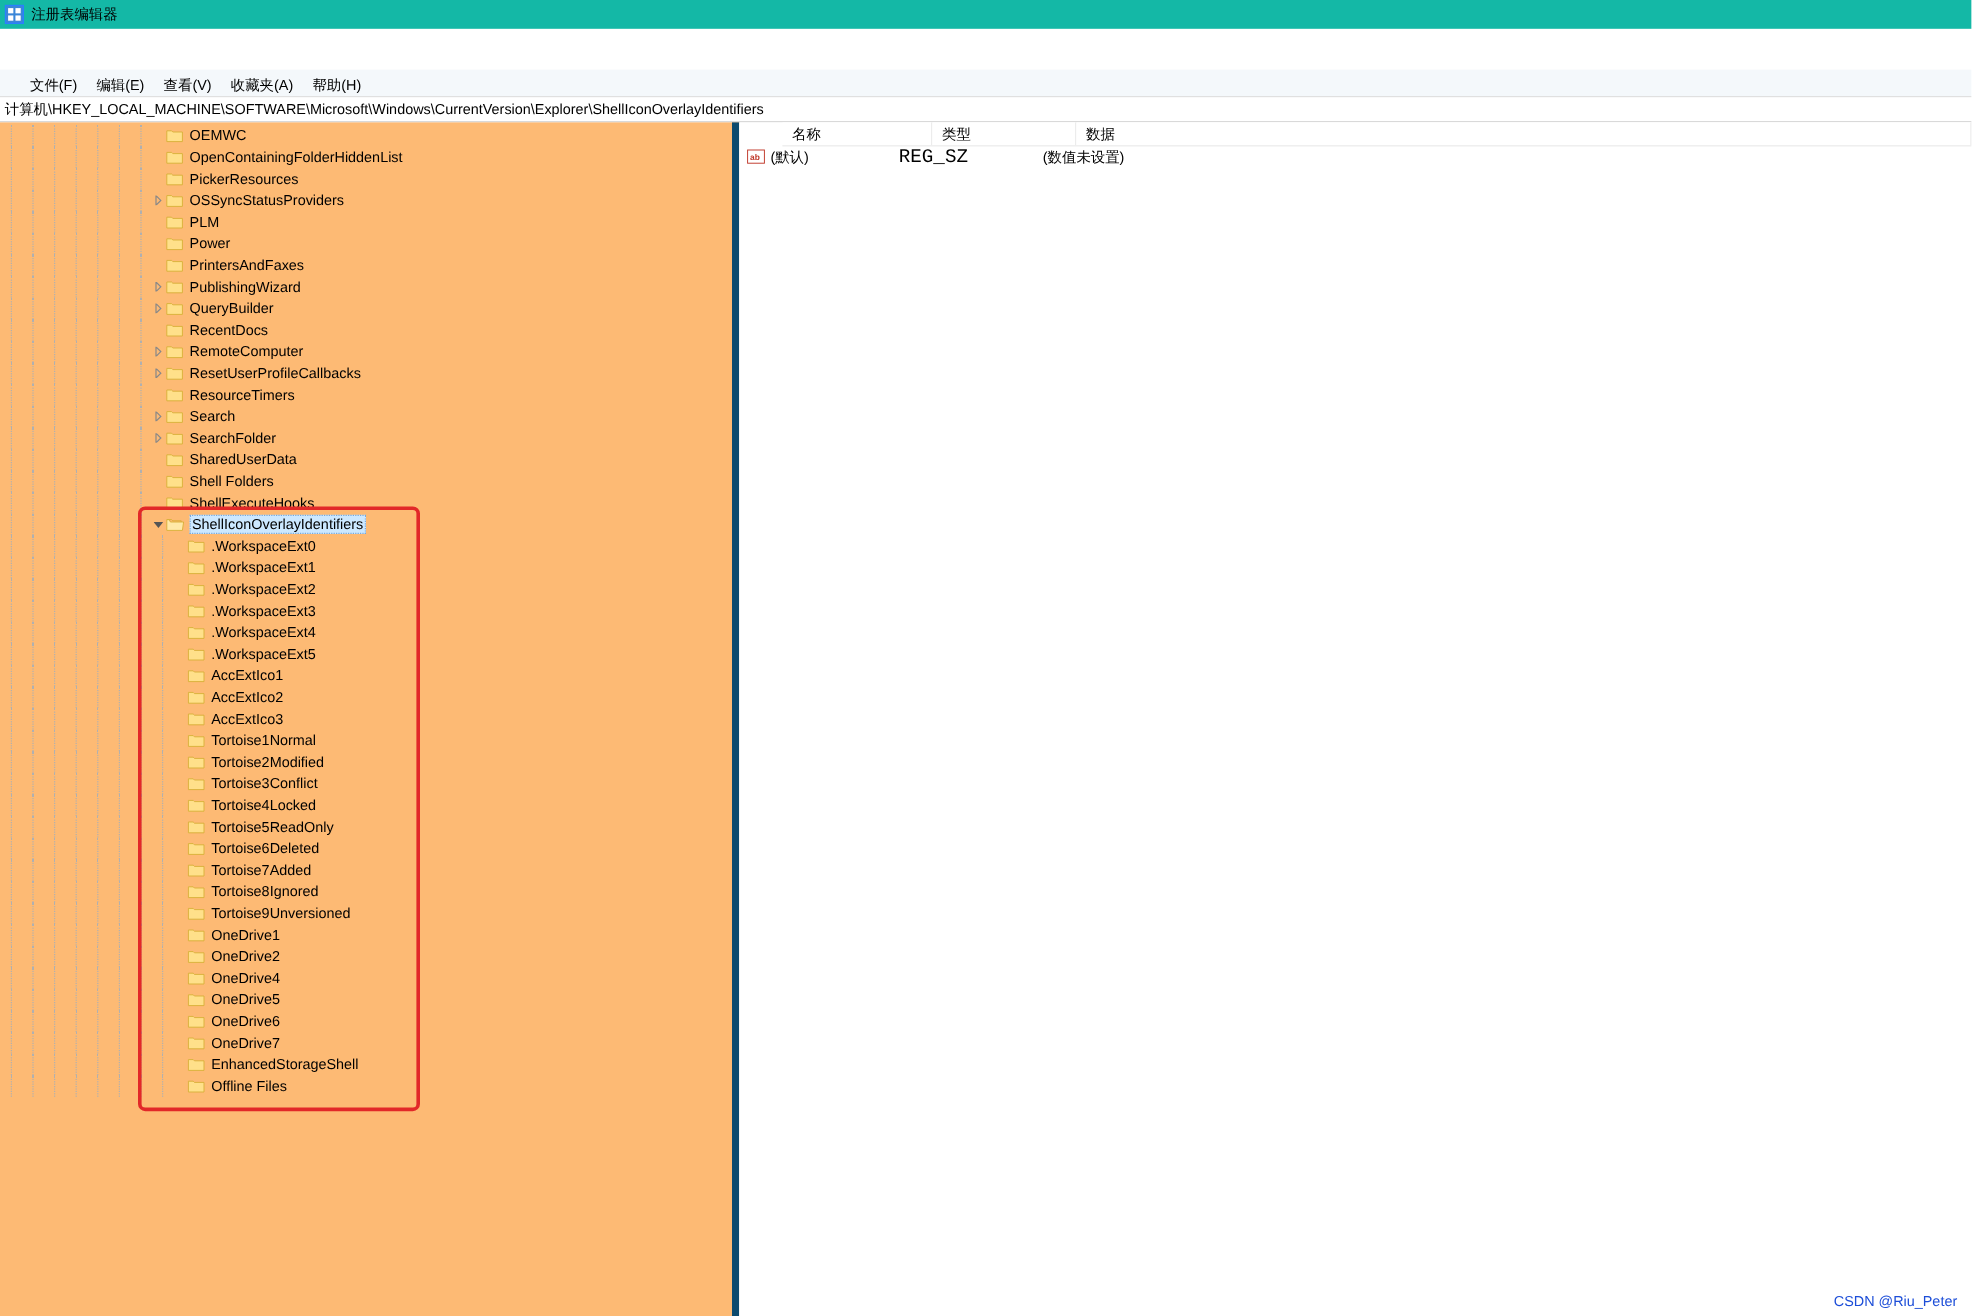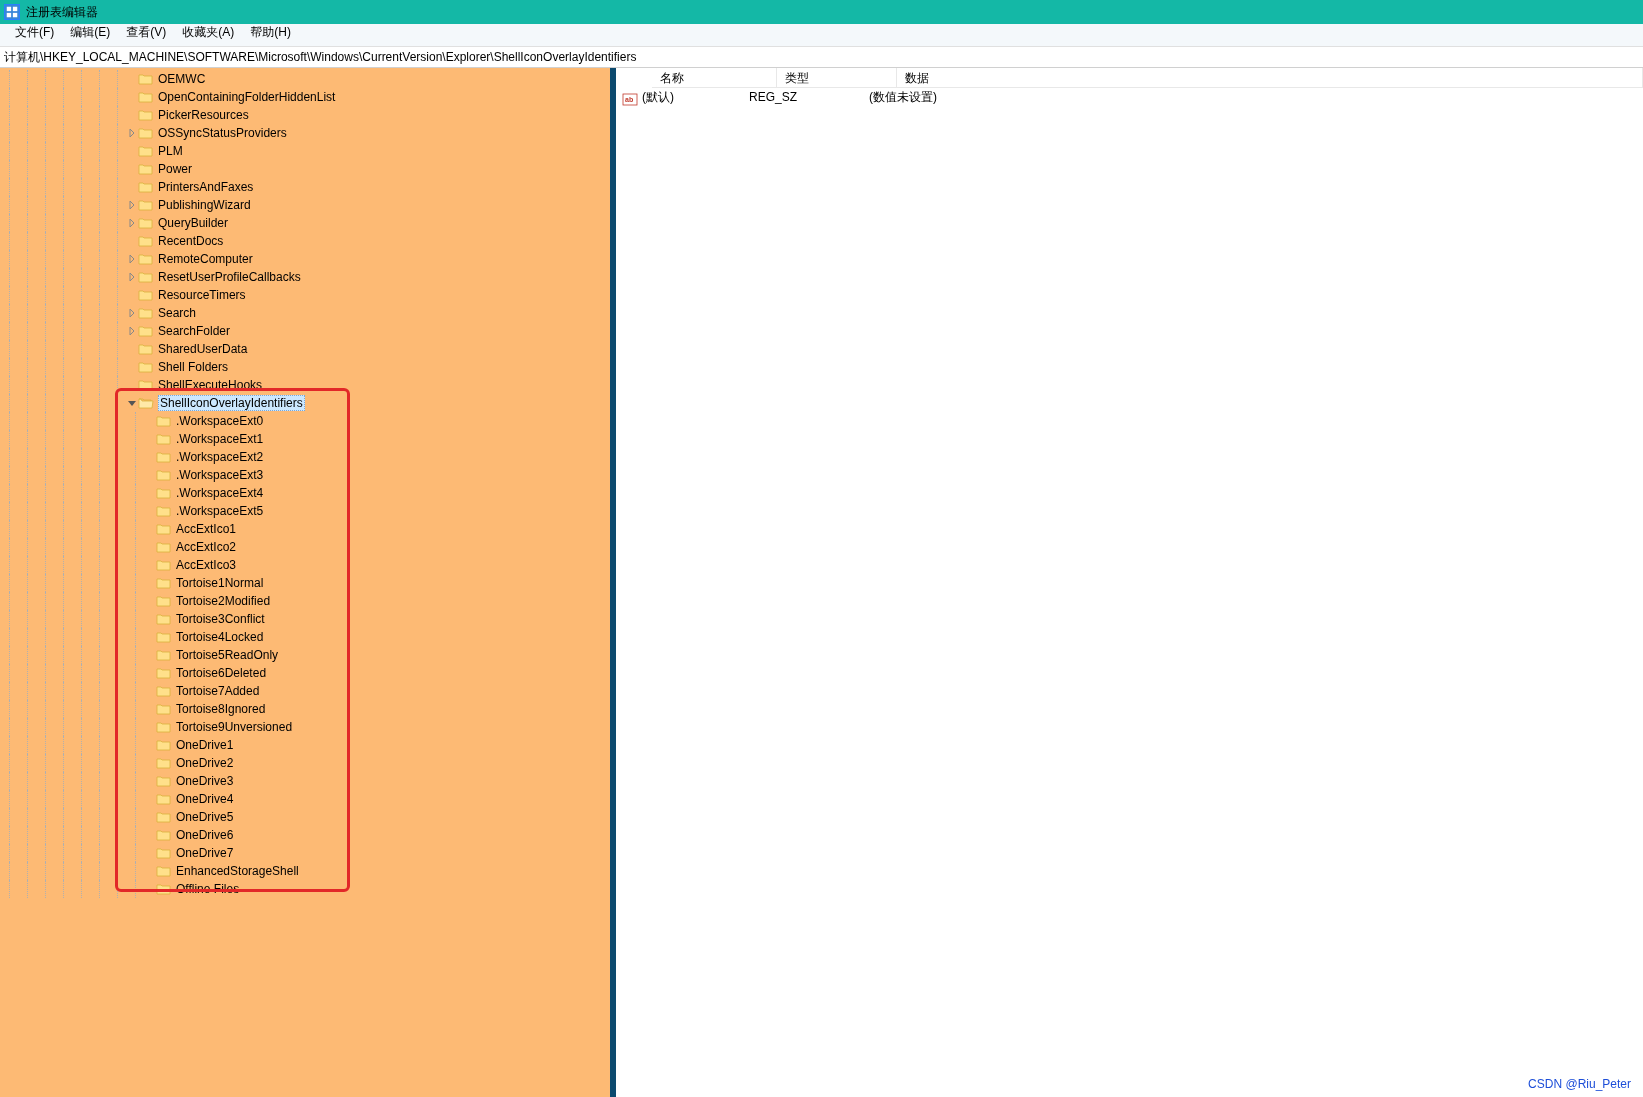--- a/index.html
+++ b/index.html
@@ -1,21 +1,21 @@
 <!DOCTYPE html>
 <html><head>
   <meta charset="utf-8">
   <style>
     * { margin: 0; padding: 0; box-sizing: border-box; font-family: "Microsoft YaHei", "Segoe UI", Tahoma, sans-serif; }
     body { width: 1643px; height: 1097px; background: #fff; overflow: hidden; font-size: 12px; position: relative; }
     .titlebar { height: 24px; background: #14b8a6; display: flex; align-items: center; padding-left: 4px; }
     .app-icon { width: 16px; height: 16px; background: #2a7fff; display: inline-flex; align-items: center; justify-content: center; margin-right: 6px; }
     .app-icon svg { width: 14px; height: 14px; }
     .title-text { color: #000; font-size: 12px; }
-    .menubar { height: 22px; background: #f4f8fb; display: flex; align-items: flex-start; padding-left: 15px; gap: 16px; }
+    .menubar { height: 22px; background: #f4f8fb; display: flex; align-items: flex-end; padding-left: 25px; gap: 16px; margin-top: 34px; }
     .menu-item { font-size: 12px; color: #000; cursor: pointer; }
     .addressbar { height: 22px; background: #fff; border-top: 1px solid #e0e0e0; border-bottom: 1px solid #d0d0d0; padding-left: 4px; display: flex; align-items: center; font-size: 12px; color: #000; }
     .main { display: flex; height: calc(100% - 68px); }
     .tree-pane { width: 616px; height: 100%; border-right: 6px solid #0c4a6e; overflow: hidden; position: relative; background: #fdba74; }
     .tree-scroll { height: 100%; overflow-y: auto; overflow-x: hidden; }
     .tree-scroll::-webkit-scrollbar { width: 12px; }
     .tree-scroll::-webkit-scrollbar-track { background: #f0f0f0; }
     .tree-scroll::-webkit-scrollbar-thumb { background: #c0c0c0; border-radius: 0; }
     .tree-container { padding-top: 2px; }
     .tree-row { height: 18px; display: flex; align-items: center; white-space: nowrap; position: relative; }
@@ -28,22 +28,22 @@
     .folder-icon svg { width: 16px; height: 14px; display: block; }
     .label-text { font-size: 12px; color: #000; position: relative; z-index: 2; }
     .highlight-box { position: absolute; border: 3px solid #e22828; border-radius: 6px; pointer-events: none; z-index: 5; }
     .values-pane { flex: 1; background: #fff; position: relative; }
     .values-header { height: 20px; display: flex; border-bottom: 1px solid #e8e8e8; margin-left: 36px; }
     .col-header { font-size: 12px; color: #000; padding: 2px 8px; border-right: 1px solid #e8e8e8; background: #fff; }
     .col-name { width: 125px; }
     .col-type { width: 120px; }
     .col-data { flex: 1; }
     .values-row { display: flex; height: 18px; align-items: center; }
-    .val-name { width: 125px; padding-left: 6px; display: flex; align-items: flex-end; gap: 4px; }
-    .val-type { width: 120px; padding-left: 8px; font-size: 12px; }
+    .val-name { width: 125px; padding-left: 6px; display: flex; align-items: flex-start; gap: 4px; }
+    .val-type { width: 120px; padding-left: 8px; font-size: 16px; font-family: Liberation Mono, monospace; }
     .val-data { flex: 1; padding-left: 8px; font-size: 12px; }
     .ab-icon { width: 16px; height: 14px; display: inline-flex; align-items: center; justify-content: center; }
     .watermark { position: absolute; right: 12px; bottom: 6px; color: #1d4ed8; font-size: 12px; font-family: Arial, sans-serif; }
   </style>
 </head>
 <body>
 
 <div class="titlebar">
   <span class="app-icon">
     <svg viewBox="0 0 16 16">
@@ -879,40 +879,20 @@
               <span class="guide"></span>
               <span class="guide"></span>
             </span>
             <span style="display: inline-block; width: 144px;"></span>
             <span class="expand"></span>
             <span class="folder-icon">
               <svg viewBox="0 0 16 14">
                 <path d="M1 3 L5 3 L6 4 L14 4 L14 12 L1 12 Z" fill="#ffe08a" stroke="#d9b13b" stroke-width="0.8"></path>
               </svg>
             </span>
-            <span class="label-text"> OneDrive3</span>
-          </div>
-          <div class="tree-row">
-            <span class="guides">
-              <span class="guide"></span>
-              <span class="guide"></span>
-              <span class="guide"></span>
-              <span class="guide"></span>
-              <span class="guide"></span>
-              <span class="guide"></span>
-              <span class="guide"></span>
-              <span class="guide"></span>
-            </span>
-            <span style="display: inline-block; width: 144px;"></span>
-            <span class="expand"></span>
-            <span class="folder-icon">
-              <svg viewBox="0 0 16 14">
-                <path d="M1 3 L5 3 L6 4 L14 4 L14 12 L1 12 Z" fill="#ffe08a" stroke="#d9b13b" stroke-width="0.8"></path>
-              </svg>
-            </span>
             <span class="label-text"> OneDrive4</span>
           </div>
           <div class="tree-row">
             <span class="guides">
               <span class="guide"></span>
               <span class="guide"></span>
               <span class="guide"></span>
               <span class="guide"></span>
               <span class="guide"></span>
               <span class="guide"></span>

